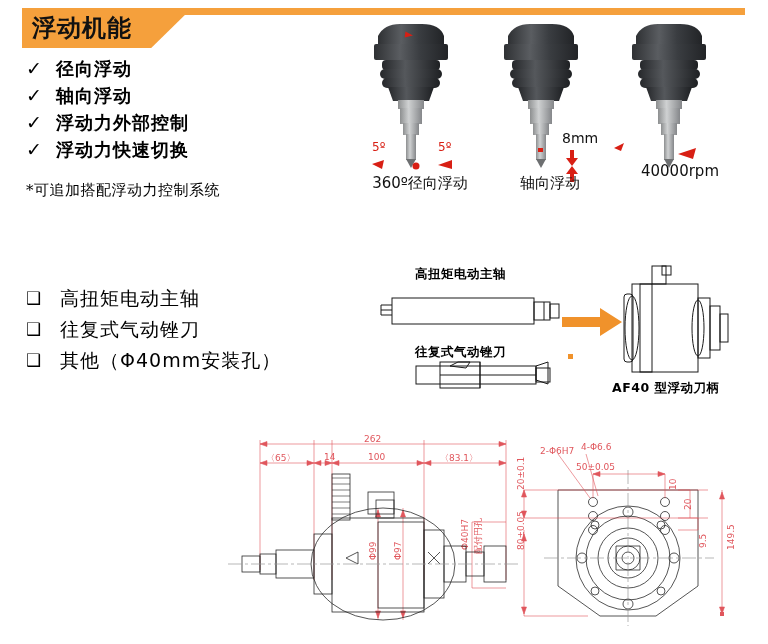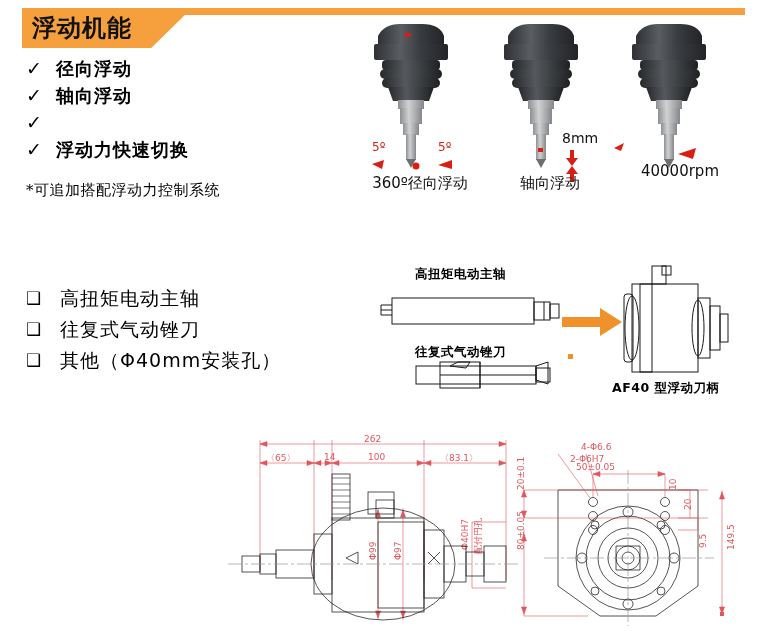--- a/index.html
+++ b/index.html
@@ -91,20 +91,21 @@
     <div class="feat-row">
       <span class="tick">✓</span>
       <span class="feat-txt">径向浮动</span>
     </div>
     <div class="feat-row">
       <span class="tick">✓</span>
       <span class="feat-txt">轴向浮动</span>
     </div>
     <div class="feat-row">
       <span class="tick">✓</span>
+      <span class="feat-txt">浮动力外部控制</span>
     </div>
     <div class="feat-row">
       <span class="tick">✓</span>
       <span class="feat-txt">浮动力快速切换</span>
     </div>
   </div>
 
   <div class="footnote" style="top:181px;">*可追加搭配浮动力控制系统</div>
 
   <div class="photos">
@@ -255,21 +256,21 @@
     <div class="dim" style="left:136px;top:4px;">262</div>
     <div class="dim" style="left:38px;top:22px;">〈65〉</div>
     <div class="dim" style="left:96px;top:22px;">14</div>
     <div class="dim" style="left:140px;top:22px;">100</div>
     <div class="dim" style="left:212px;top:22px;">〈83.1〉</div>
     <div class="dim v" style="left:232px;top:120px;">Φ40H7</div>
     <div class="dim v" style="left:244px;top:124px;">配付円孔</div>
     <div class="dim v" style="left:140px;top:130px;">Φ99</div>
     <div class="dim v" style="left:165px;top:130px;">Φ97</div>
 
-    <div class="dim" style="left:312px;top:24px;margin-left:30px;">2-Φ6H7</div>
+    <div class="dim" style="left:312px;top:16px;">2-Φ6H7</div>
     <div class="dim" style="left:353px;top:12px;">4-Φ6.6</div>
     <div class="dim" style="left:348px;top:32px;">50±0.05</div>
     <div class="dim v" style="left:288px;top:60px;">20±0.1</div>
     <div class="dim v" style="left:440px;top:60px;">10</div>
     <div class="dim v" style="left:455px;top:80px;">20</div>
     <div class="dim v" style="left:288px;top:120px;">80±0.05</div>
     <div class="dim v" style="left:498px;top:120px;">149.5</div>
     <div class="dim v" style="left:470px;top:118px;">9.5</div>
 
     <svg style="position:absolute;left:0;top:0;" width="540" height="214">

